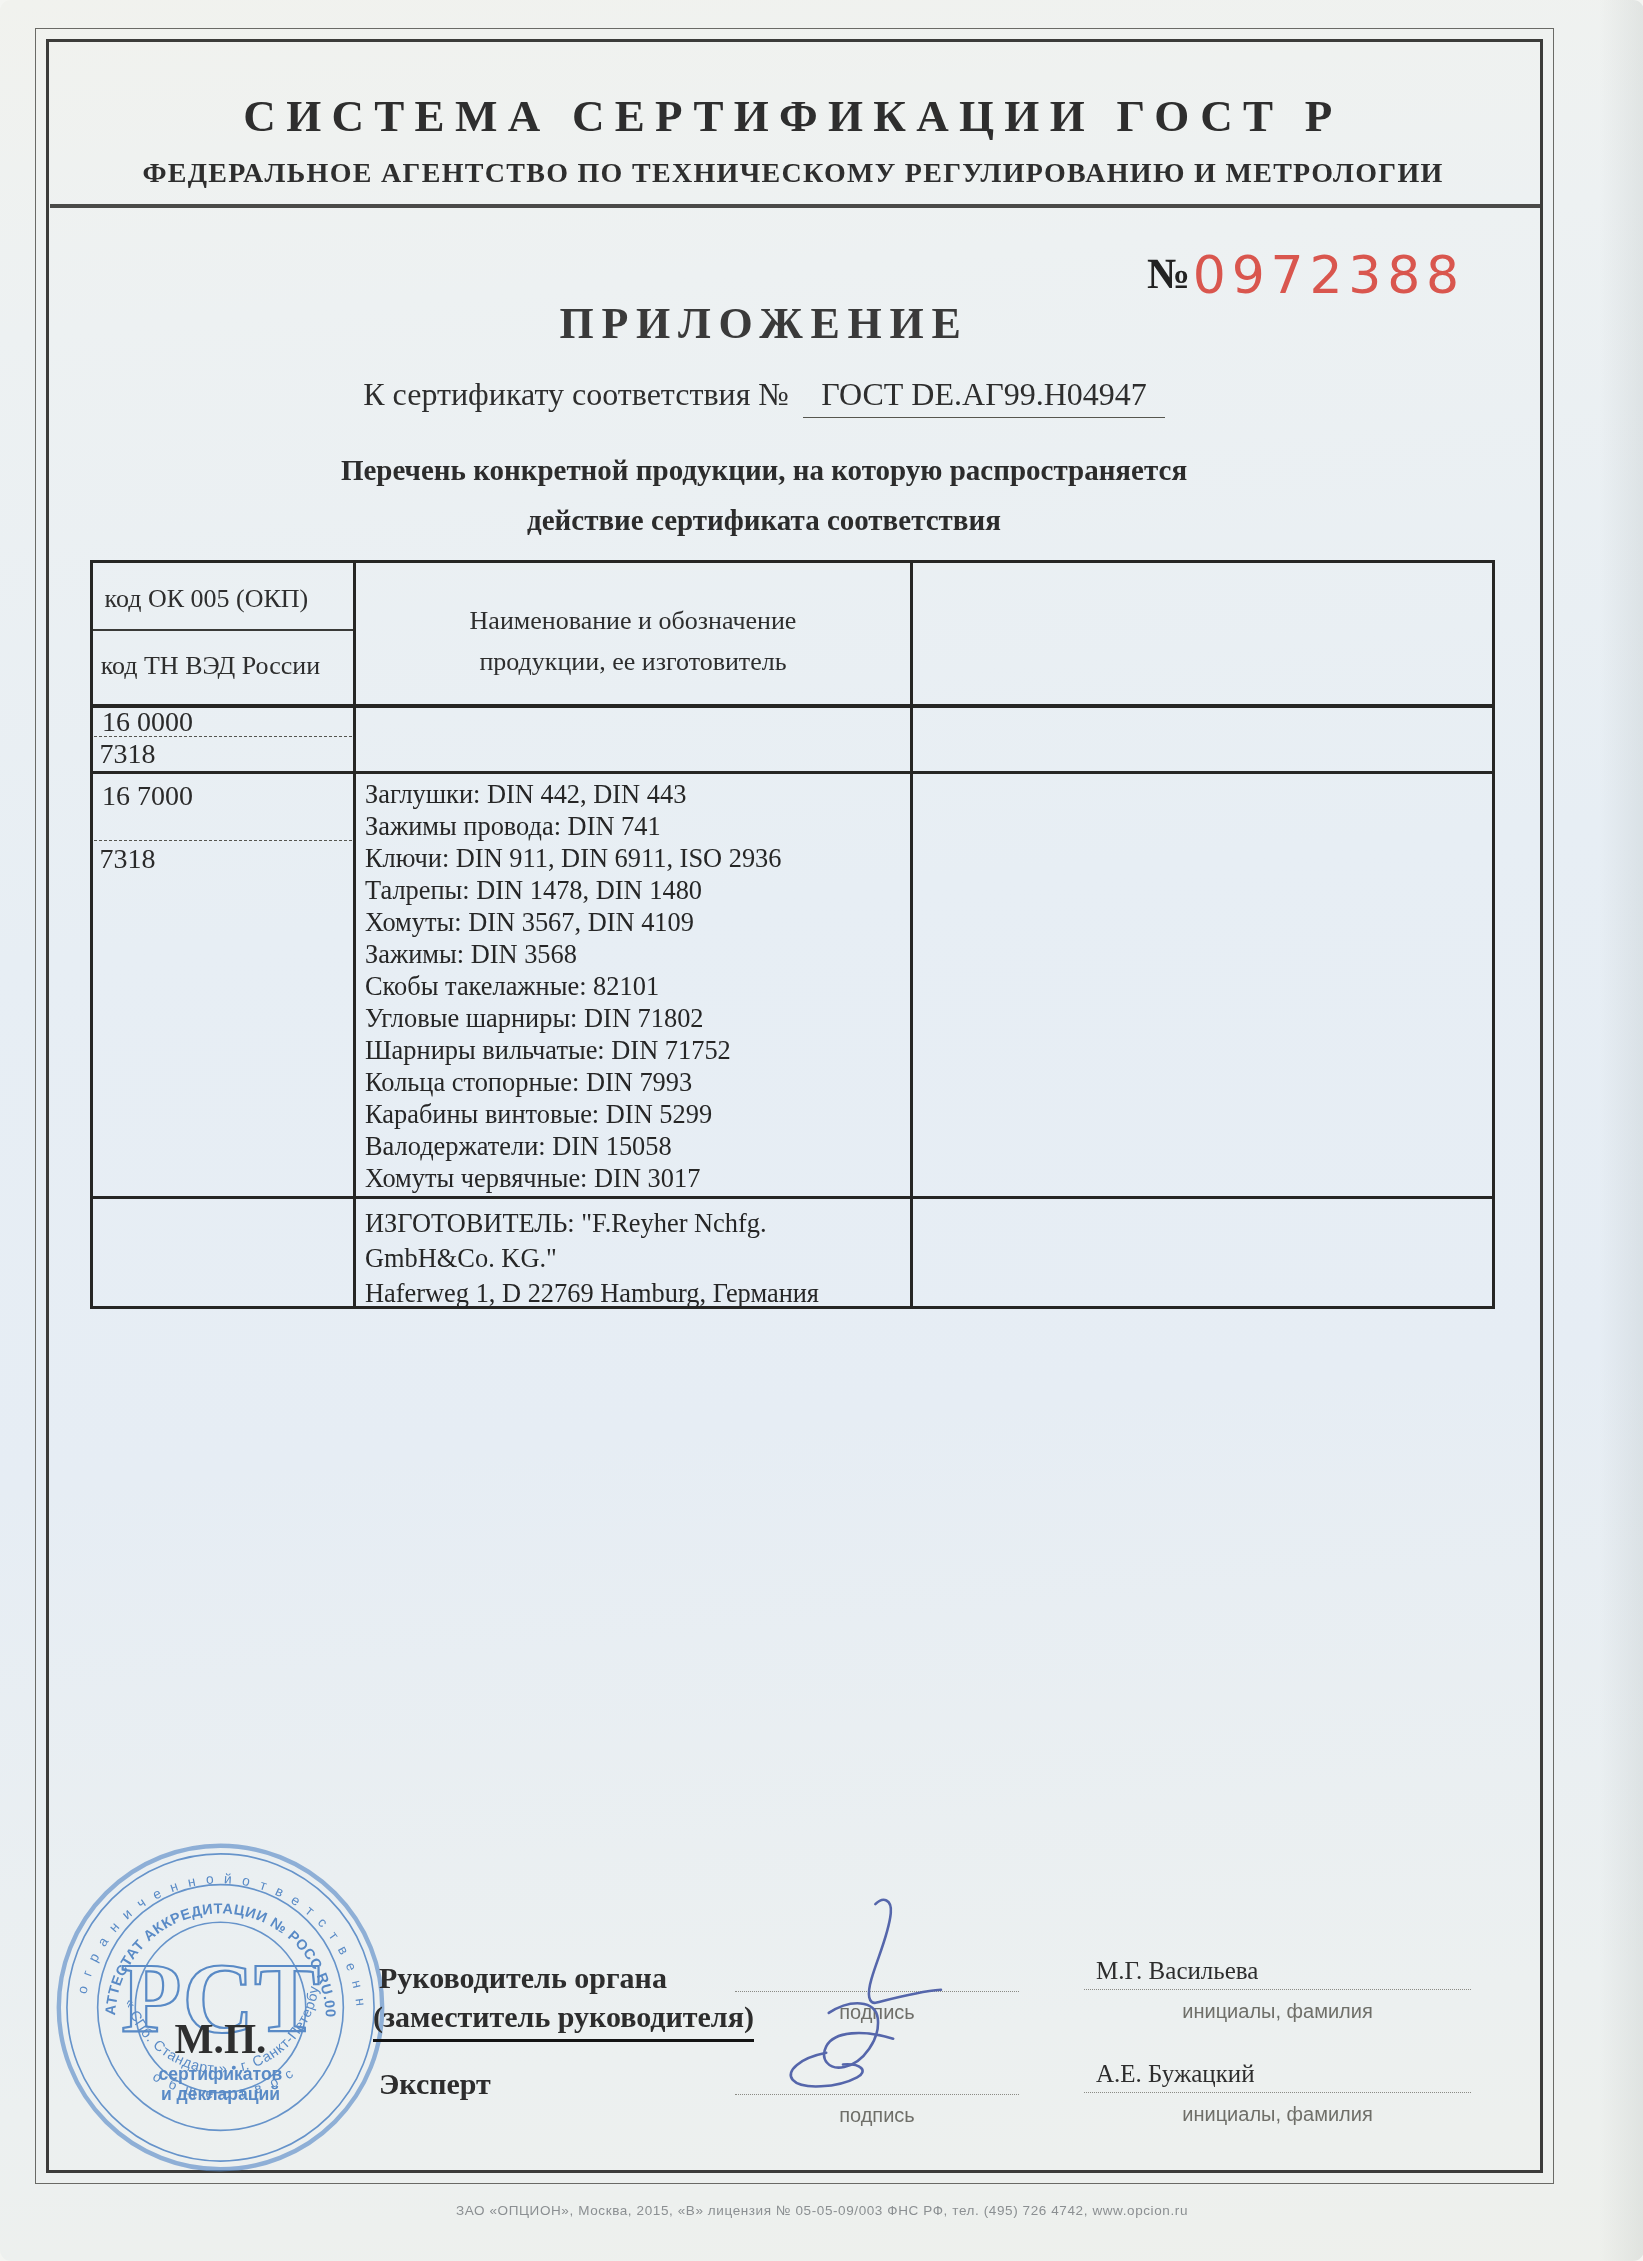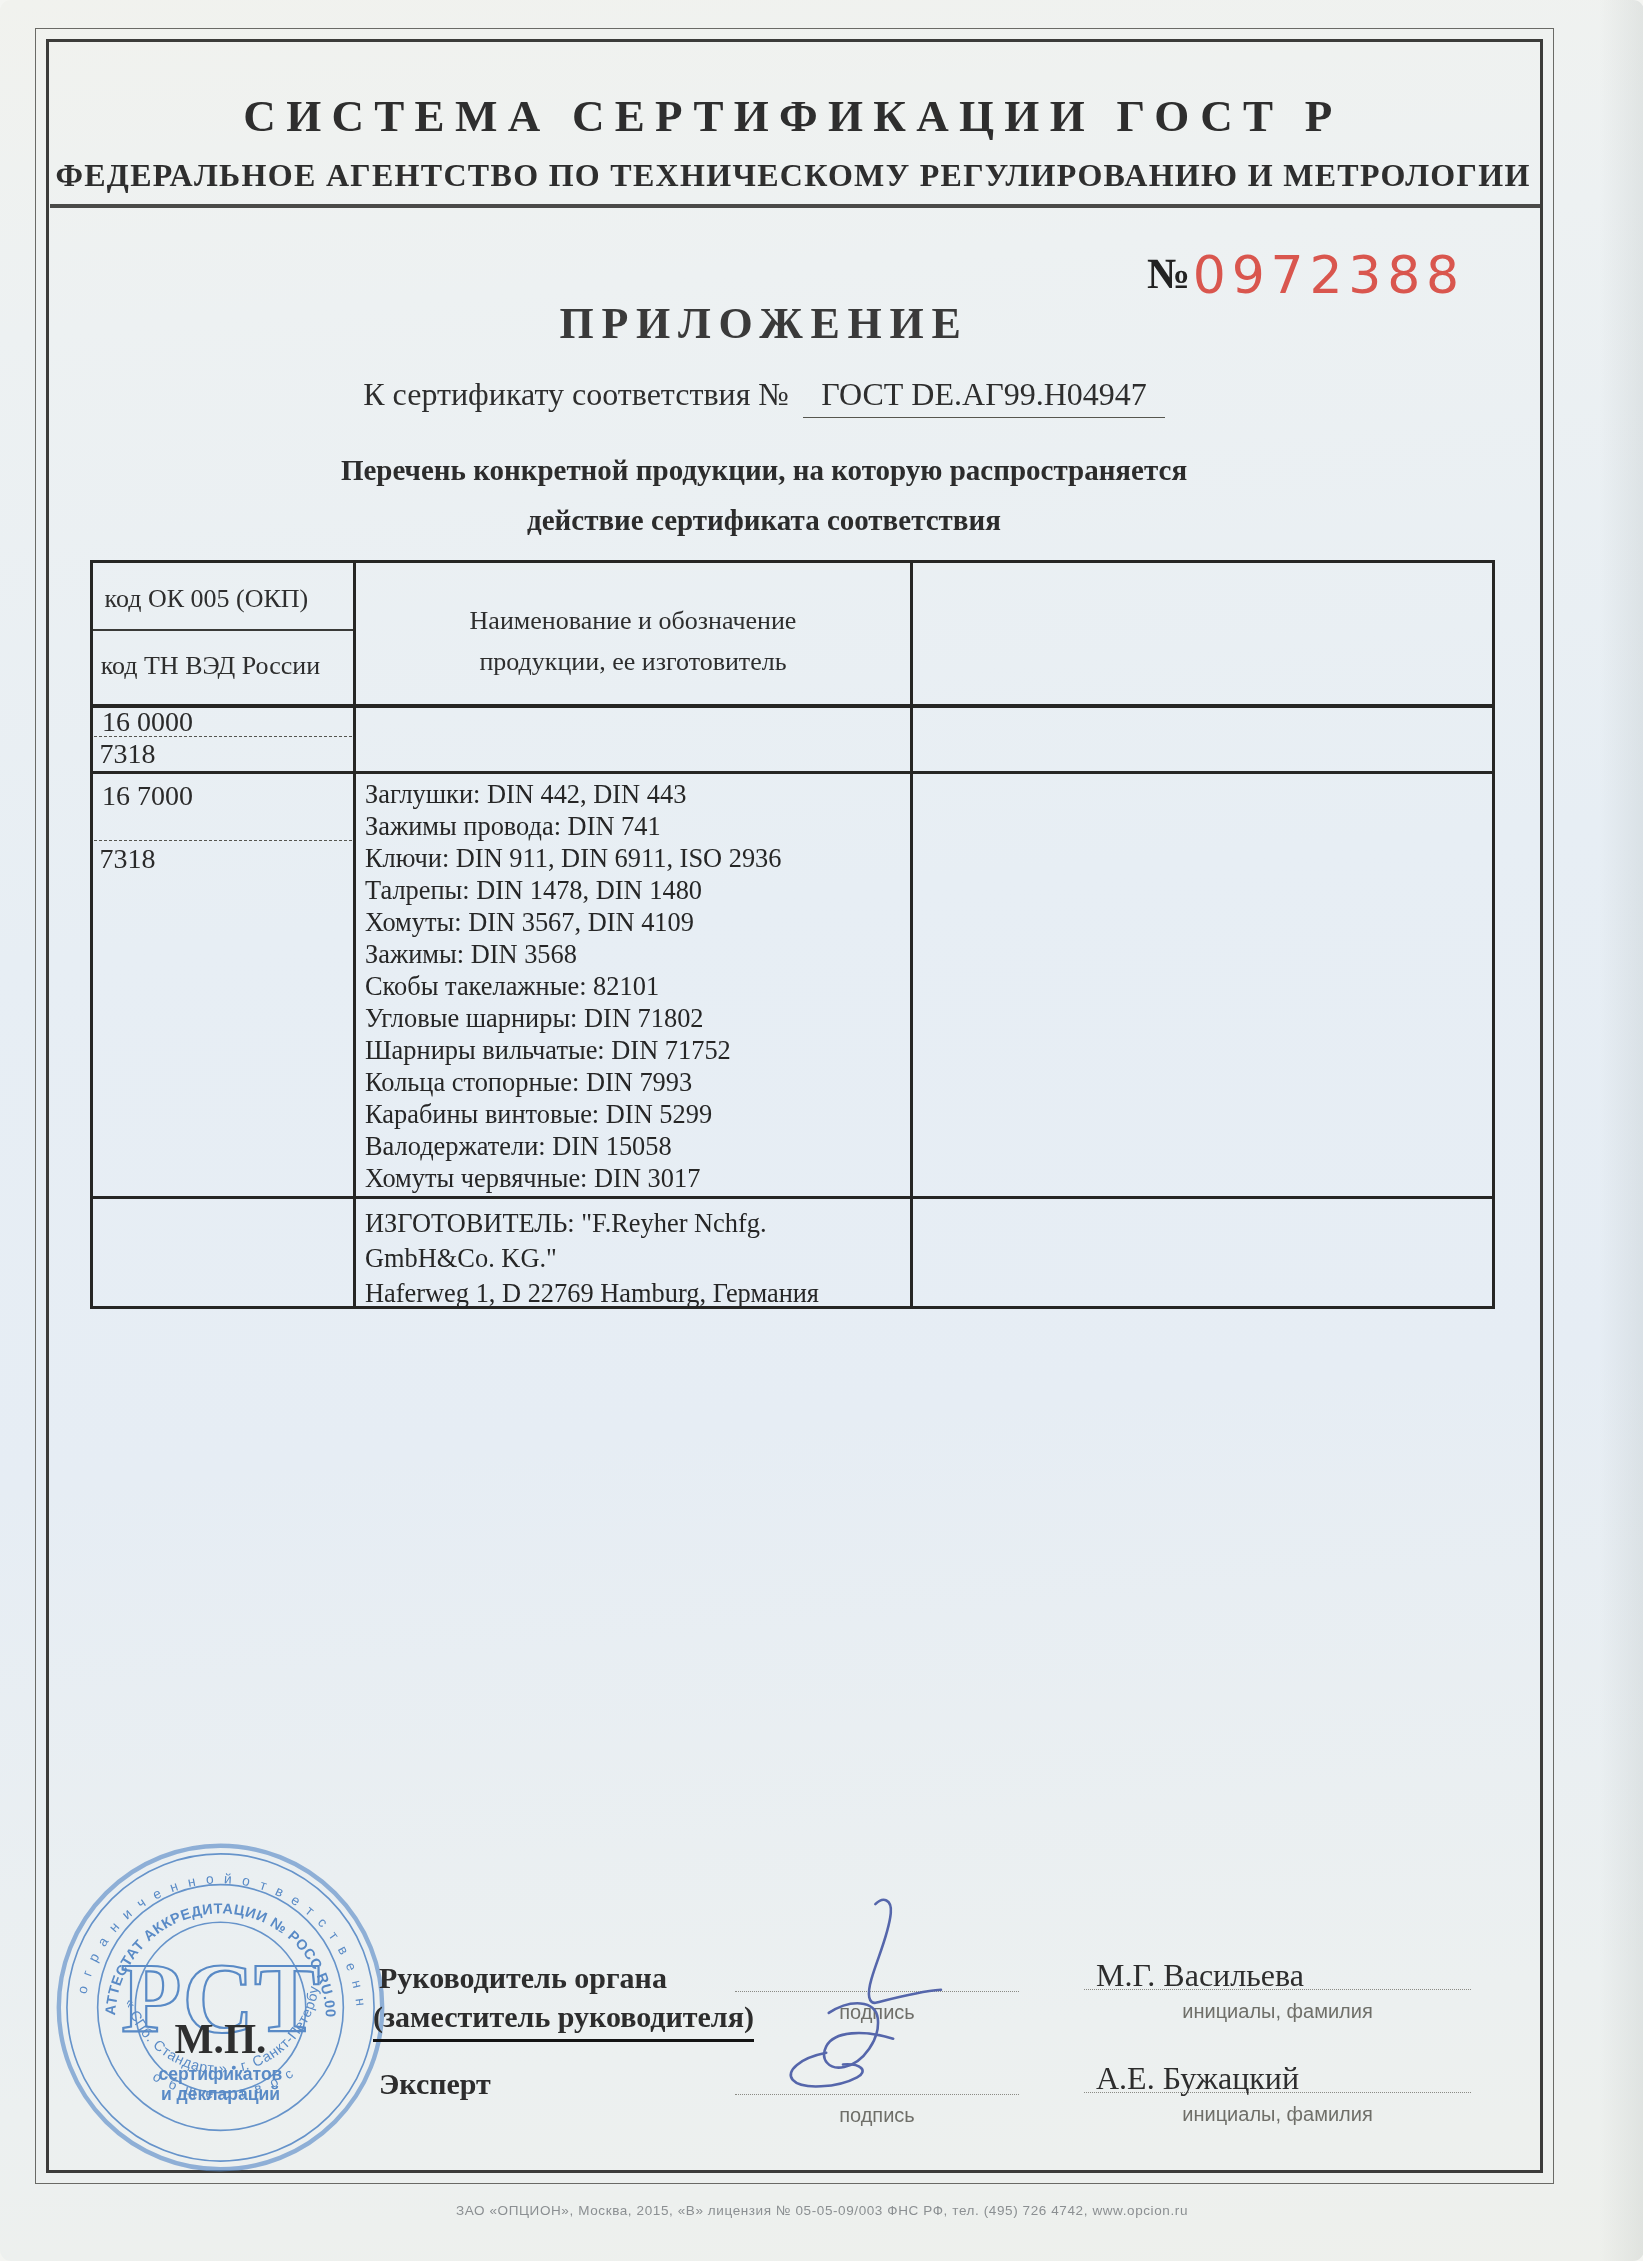--- a/index.html
+++ b/index.html
@@ -28,21 +28,21 @@
     border:3.2px solid #3c3c3a;
   }
   
   .header-line1 {
     position:absolute; left:52px; right:110px; top:90px;
     text-align:center; font-size:45px; font-weight:bold; letter-spacing:10.3px;
     color:#2e2e2e;
   }
   .header-line2 {
     position:absolute; left:52px; right:110px; top:157px;
-    text-align:center; font-size:32px; font-weight:bold; letter-spacing:1.3px;
+    text-align:center; font-size:28px; font-weight:bold; letter-spacing:1.3px;
     color:#2e2e2e;
   }
   .header-rule {
     position:absolute; left:50px; right:104px; top:204px; height:3.9px;
     background:#4a4a48;
   }
   
   .cert-number {
     position:absolute; left:1147px; top:245px; white-space:nowrap;
   }
@@ -105,21 +105,21 @@
   .dotline { position:absolute; border-bottom:1.9px dotted #8b8b85; }
   .sigline1 { left:735px; top:1991px; width:284px; }
   .nameline1 { left:1084px; top:1989px; width:387px; }
   .sigline2 { left:735px; top:2094px; width:284px; }
   .nameline2 { left:1084px; top:2092px; width:387px; }
   .caption { position:absolute; font-family:"Liberation Sans", sans-serif; font-size:20px; color:#6f6f69; }
   .cap-sign1 { left:735px; top:2001px; width:284px; text-align:center; }
   .cap-name1 { left:1084px; top:2000px; width:387px; text-align:center; }
   .cap-sign2 { left:735px; top:2104px; width:284px; text-align:center; }
   .cap-name2 { left:1084px; top:2103px; width:387px; text-align:center; }
-  .sig-name { position:absolute; font-size:32px; color:#2d2d2d; white-space:nowrap; }
+  .sig-name { position:absolute; font-size:25px; color:#2d2d2d; white-space:nowrap; }
   .name1 { left:1096px; top:1957px; }
   .name2 { left:1096px; top:2060px; }
   .autograph { position:absolute; }
   .autograph1 { left:793px; top:1895px; }
   .autograph2 { left:767px; top:1991px; }
   
   .print-footer {
     position:absolute; left:0; right:0; top:2203px; text-align:center;
     font-family:"Liberation Sans", sans-serif; font-size:13.5px; color:#8b8f92;
     letter-spacing:0.6px;

